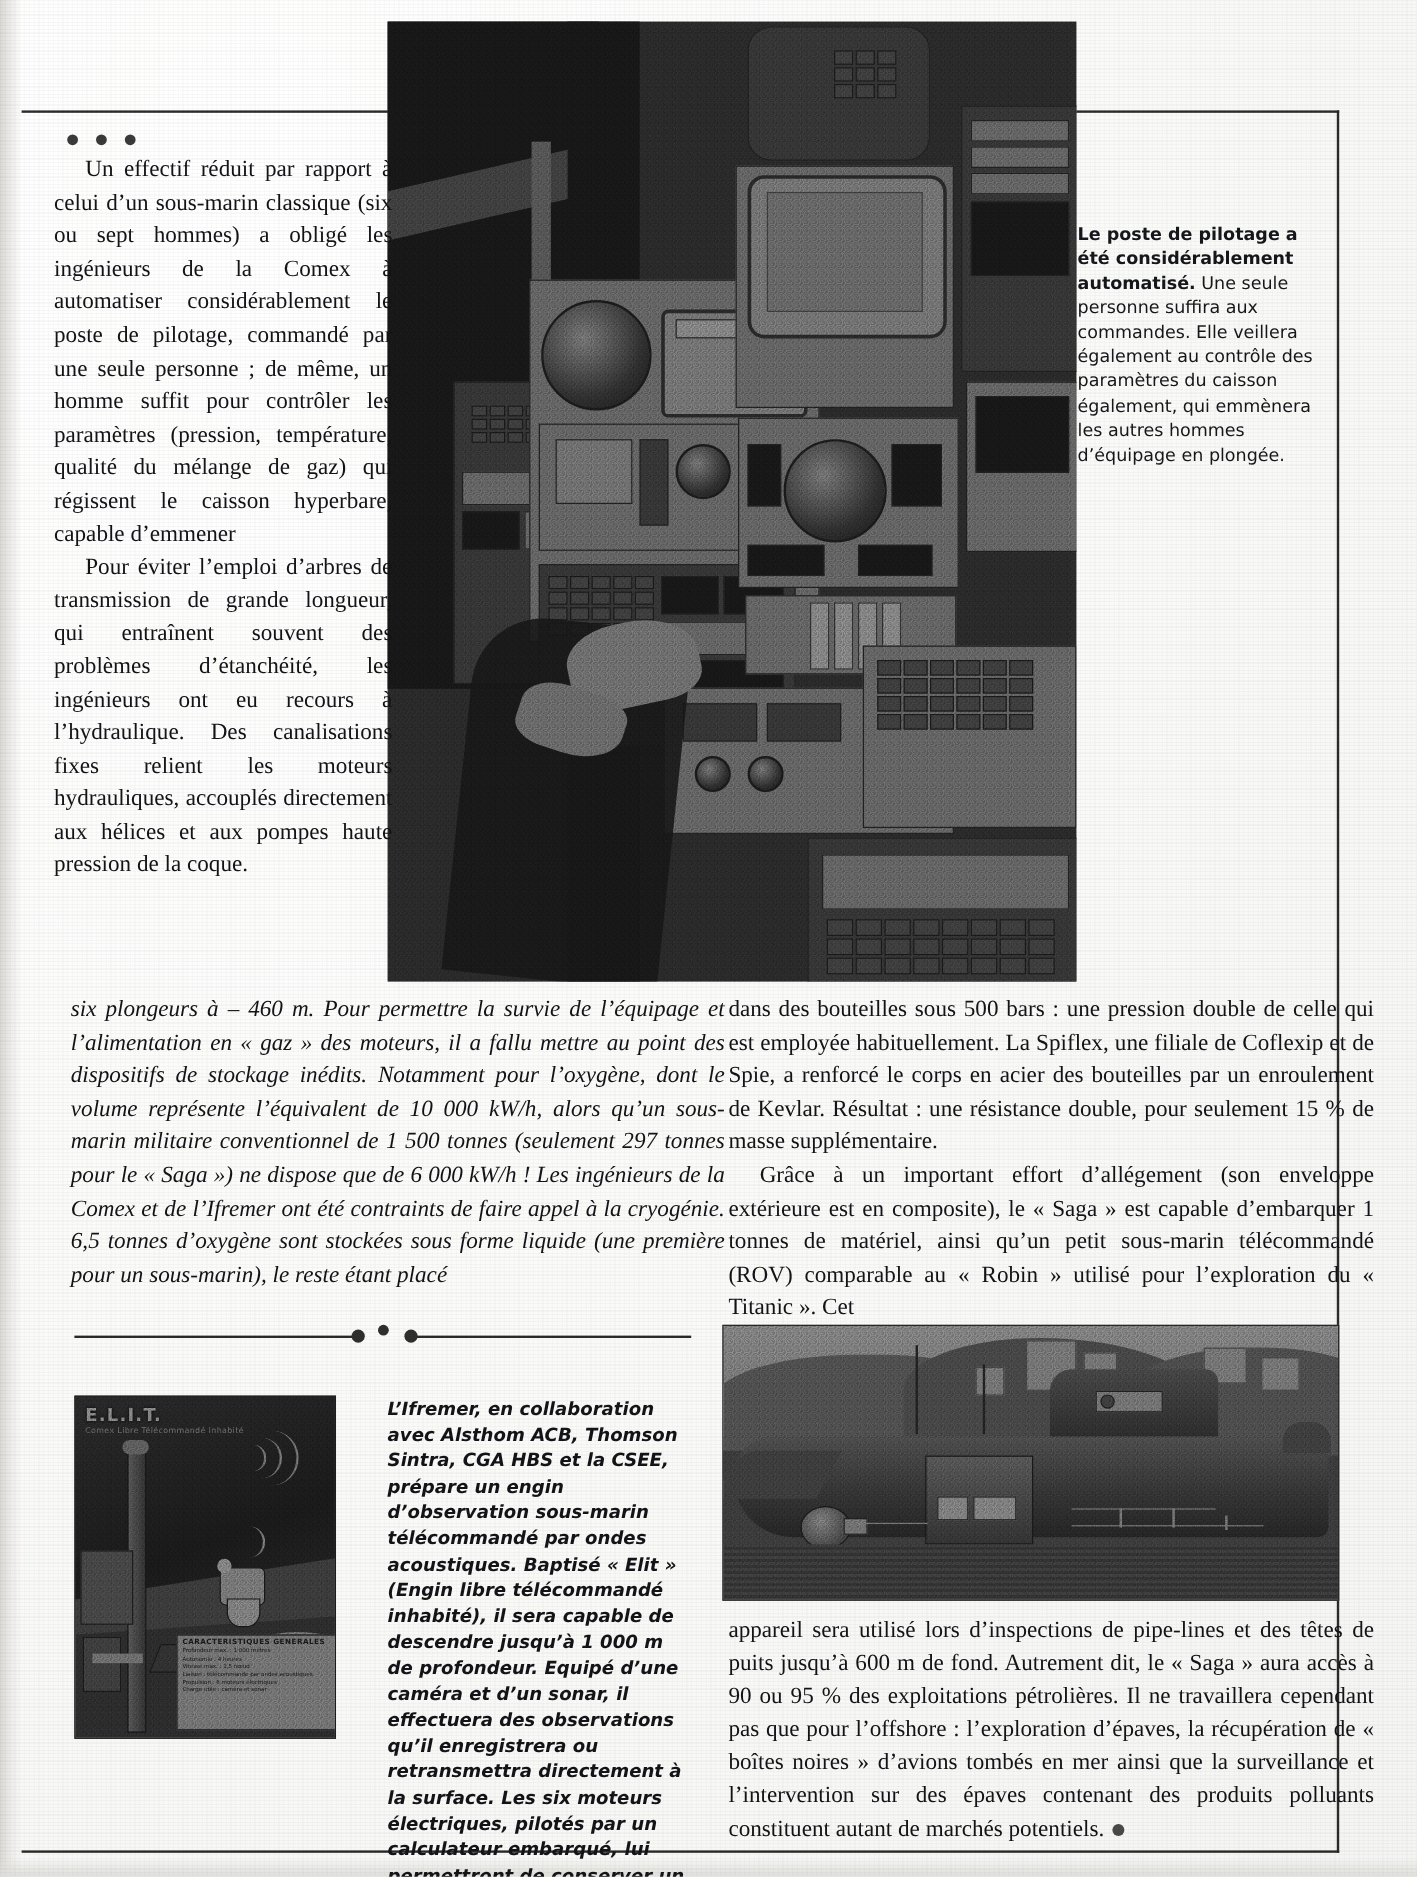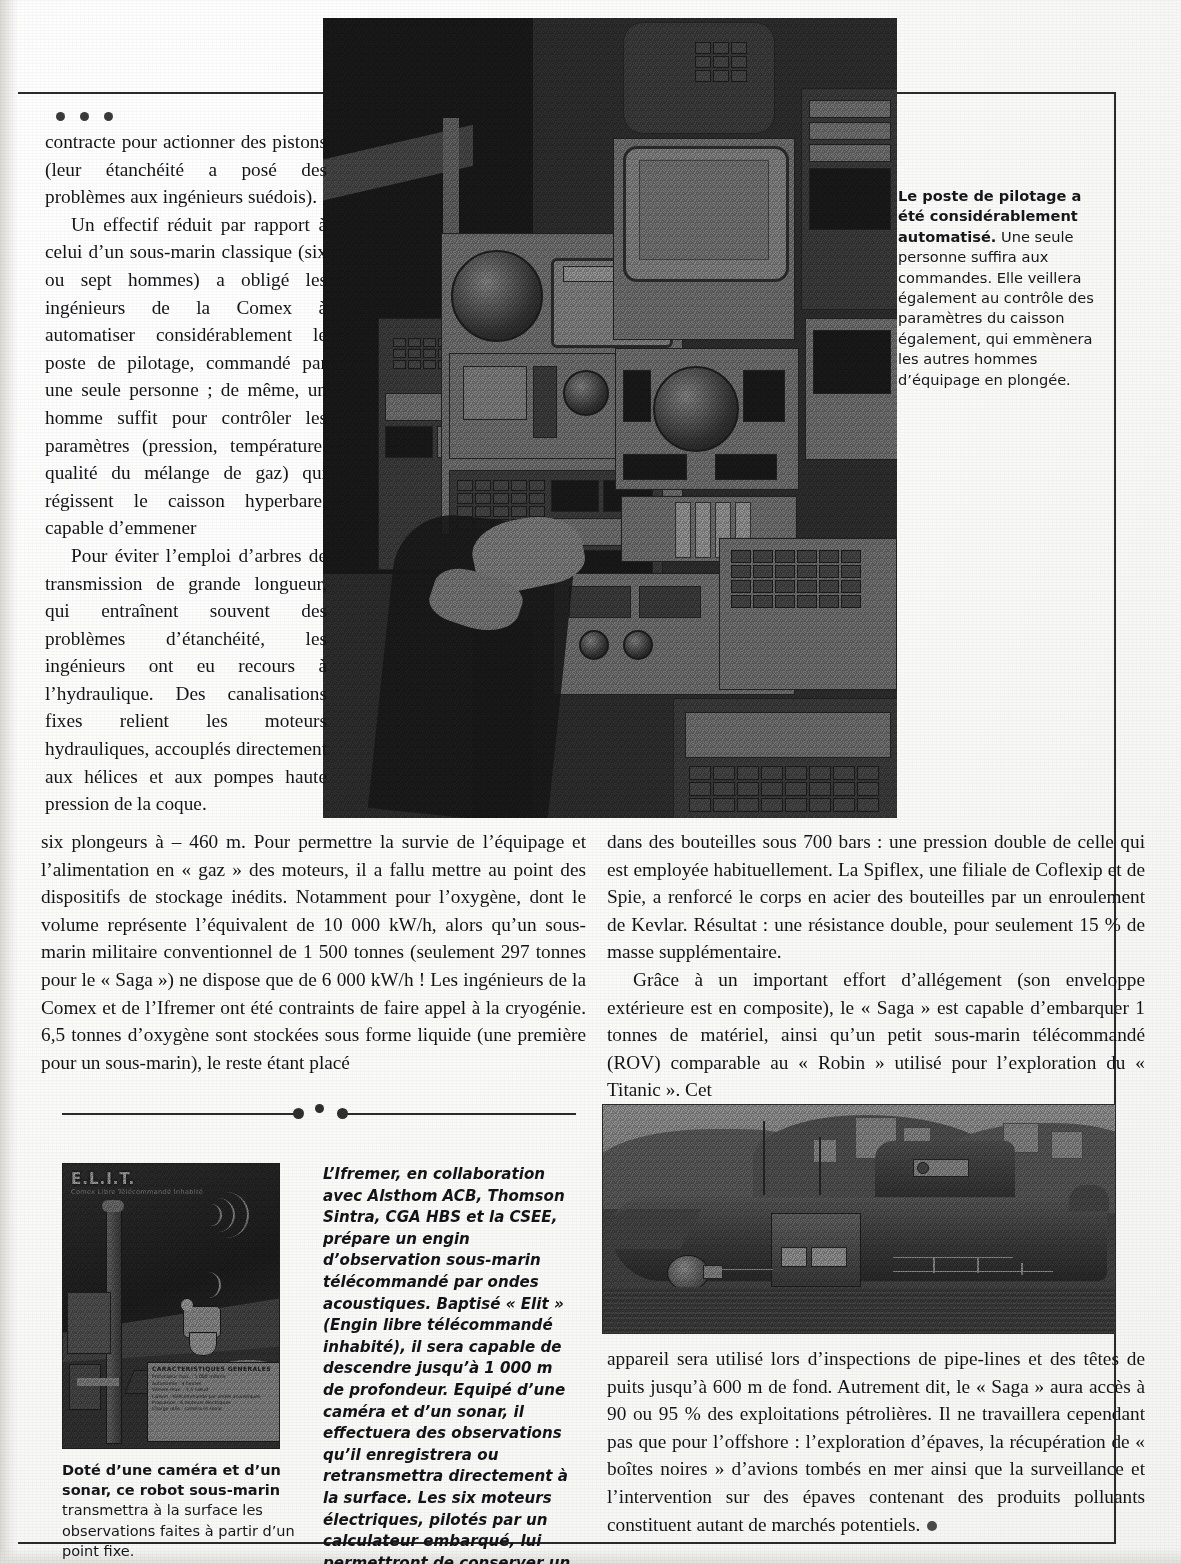--- a/index.html
+++ b/index.html
@@ -53,21 +53,21 @@
     -webkit-hyphens:none;hyphens:none;
   }
   .serif p{margin:0;}
   .serif p.ind{text-indent:1.35em;}
 
   
   #col-left{
     position:absolute;left:45px;top:128px;width:282px;
   }
   
-  #band-left{position:absolute;left:41px;top:828px;width:545px;}
+  #band-left{position:absolute;left:59px;top:828px;width:545px;font-style:italic;}
   #band-right{position:absolute;left:607px;top:828px;width:538px;}
 
   
   #col-bottom-right{position:absolute;left:607px;top:1345px;width:538px;}
 
   
   #photo-cockpit{
     position:absolute;left:323px;top:18px;width:574px;height:800px;
     overflow:hidden;
     background:#4b4b4b;
@@ -353,31 +353,30 @@
 
     <div class="ph-noise"></div>
   </div>
 
   <div id="cap-cockpit">
     <span class="lead">Le poste de pilotage a été considérablement automatisé.</span>
     <span>Une seule personne suffira aux commandes. Elle veillera également au contrôle des paramètres du caisson également, qui emmènera les autres hommes d’équipage en plongée.</span>
   </div>
 
   <div id="col-left" class="serif">
-    <p>contracte pour actionner des pistons (leur étanchéité a posé des problèmes aux ingénieurs suédois).</p>
     <p class="ind">Un effectif réduit par rapport à celui d’un sous-marin classique (six ou sept hommes) a obligé les ingénieurs de la Comex à automatiser considérablement le poste de pilotage, commandé par une seule personne ; de même, un homme suffit pour contrôler les paramètres (pression, température, qualité du mélange de gaz) qui régissent le caisson hyperbare, capable d’emmener</p>
     <p class="ind">Pour éviter l’emploi d’arbres de transmission de grande longueur, qui entraînent souvent des problèmes d’étanchéité, les ingénieurs ont eu recours à l’hydraulique. Des canalisations fixes relient les moteurs hydrauliques, accouplés directement aux hélices et aux pompes haute pression de la coque.</p>
   </div>
 
   <div id="band-left" class="serif">
     <p>six plongeurs à – 460 m. Pour permettre la survie de l’équipage et l’alimentation en « gaz » des moteurs, il a fallu mettre au point des dispositifs de stockage inédits. Notamment pour l’oxygène, dont le volume représente l’équivalent de 10 000 kW/h, alors qu’un sous-marin militaire conventionnel de 1 500 tonnes (seulement 297 tonnes pour le « Saga ») ne dispose que de 6 000 kW/h ! Les ingénieurs de la Comex et de l’Ifremer ont été contraints de faire appel à la cryogénie. 6,5 tonnes d’oxygène sont stockées sous forme liquide (une première pour un sous-marin), le reste étant placé</p>
   </div>
 
   <div id="band-right" class="serif">
-    <p>dans des bouteilles sous 700 bars : une pression double de celle qui est employée habituellement. La Spiflex, une filiale de Coflexip et de Spie, a renforcé le corps en acier des bouteilles par un enroulement de Kevlar. Résultat : une résistance double, pour seulement 15 % de masse supplémentaire.</p>
+    <p>dans des bouteilles sous 500 bars : une pression double de celle qui est employée habituellement. La Spiflex, une filiale de Coflexip et de Spie, a renforcé le corps en acier des bouteilles par un enroulement de Kevlar. Résultat : une résistance double, pour seulement 15 % de masse supplémentaire.</p>
     <p class="ind">Grâce à un important effort d’allégement (son enveloppe extérieure est en composite), le « Saga » est capable d’embarquer 1 tonnes de matériel, ainsi qu’un petit sous-marin télécommandé (ROV) comparable au « Robin » utilisé pour l’exploration du « Titanic ». Cet</p>
   </div>
 
   <div id="elit-rule-left"></div>
   <div id="elit-rule-right"></div>
   <div id="elit-dots">
     <i></i>
     <i></i>
     <i></i>
   </div>
@@ -420,24 +419,20 @@
       <div>Liaison : télécommande par ondes acoustiques</div>
       <div>Propulsion : 6 moteurs électriques</div>
       <div>Charge utile : caméra et sonar</div>
     </div>
 
     <div class="ph-noise"></div>
   </div>
 
   <div id="elit-body">L’Ifremer, en collaboration avec Alsthom ACB, Thomson Sintra, CGA HBS et la CSEE, prépare un engin d’observation sous-marin télécommandé par ondes acoustiques. Baptisé « Elit » (Engin libre télécommandé inhabité), il sera capable de descendre jusqu’à 1 000 m de profondeur. Equipé d’une caméra et d’un sonar, il effectuera des observations qu’il enregistrera ou retransmettra directement à la surface. Les six moteurs électriques, pilotés par un calculateur embarqué, lui permettront de conserver un point fixe en pleine eau. Son autonomie sera de quatre heures avec un courant de 1 nœud.</div>
 
-  <div id="elit-caption">
-    <span class="lead">Doté d’une caméra et d’un sonar, ce robot sous-marin</span>
-    <span>transmettra à la surface les observations faites à partir d’un point fixe.</span>
-  </div>
 
   <div id="photo-sub">
 
     <div style="position:absolute;left:0;top:0;width:100%;height:92px;background:linear-gradient(180deg,#e9e9e9,#c8c8c8);"></div>
 
     <div class="sub-hill" style="left:-10px;top:24px;width:240px;height:80px;background:#8f8f8f;border-radius:50% 40% 0 0;"></div>
     <div class="sub-hill" style="left:150px;top:10px;width:250px;height:96px;background:#7f7f7f;border-radius:45% 55% 0 0;"></div>
     <div class="sub-hill" style="left:330px;top:18px;width:220px;height:90px;background:#8a8a8a;border-radius:50% 45% 0 0;"></div>
     <div class="sub-bldg" style="left:252px;top:12px;width:40px;height:40px;"></div>
     <div class="sub-bldg" style="left:300px;top:22px;width:26px;height:30px;"></div>

